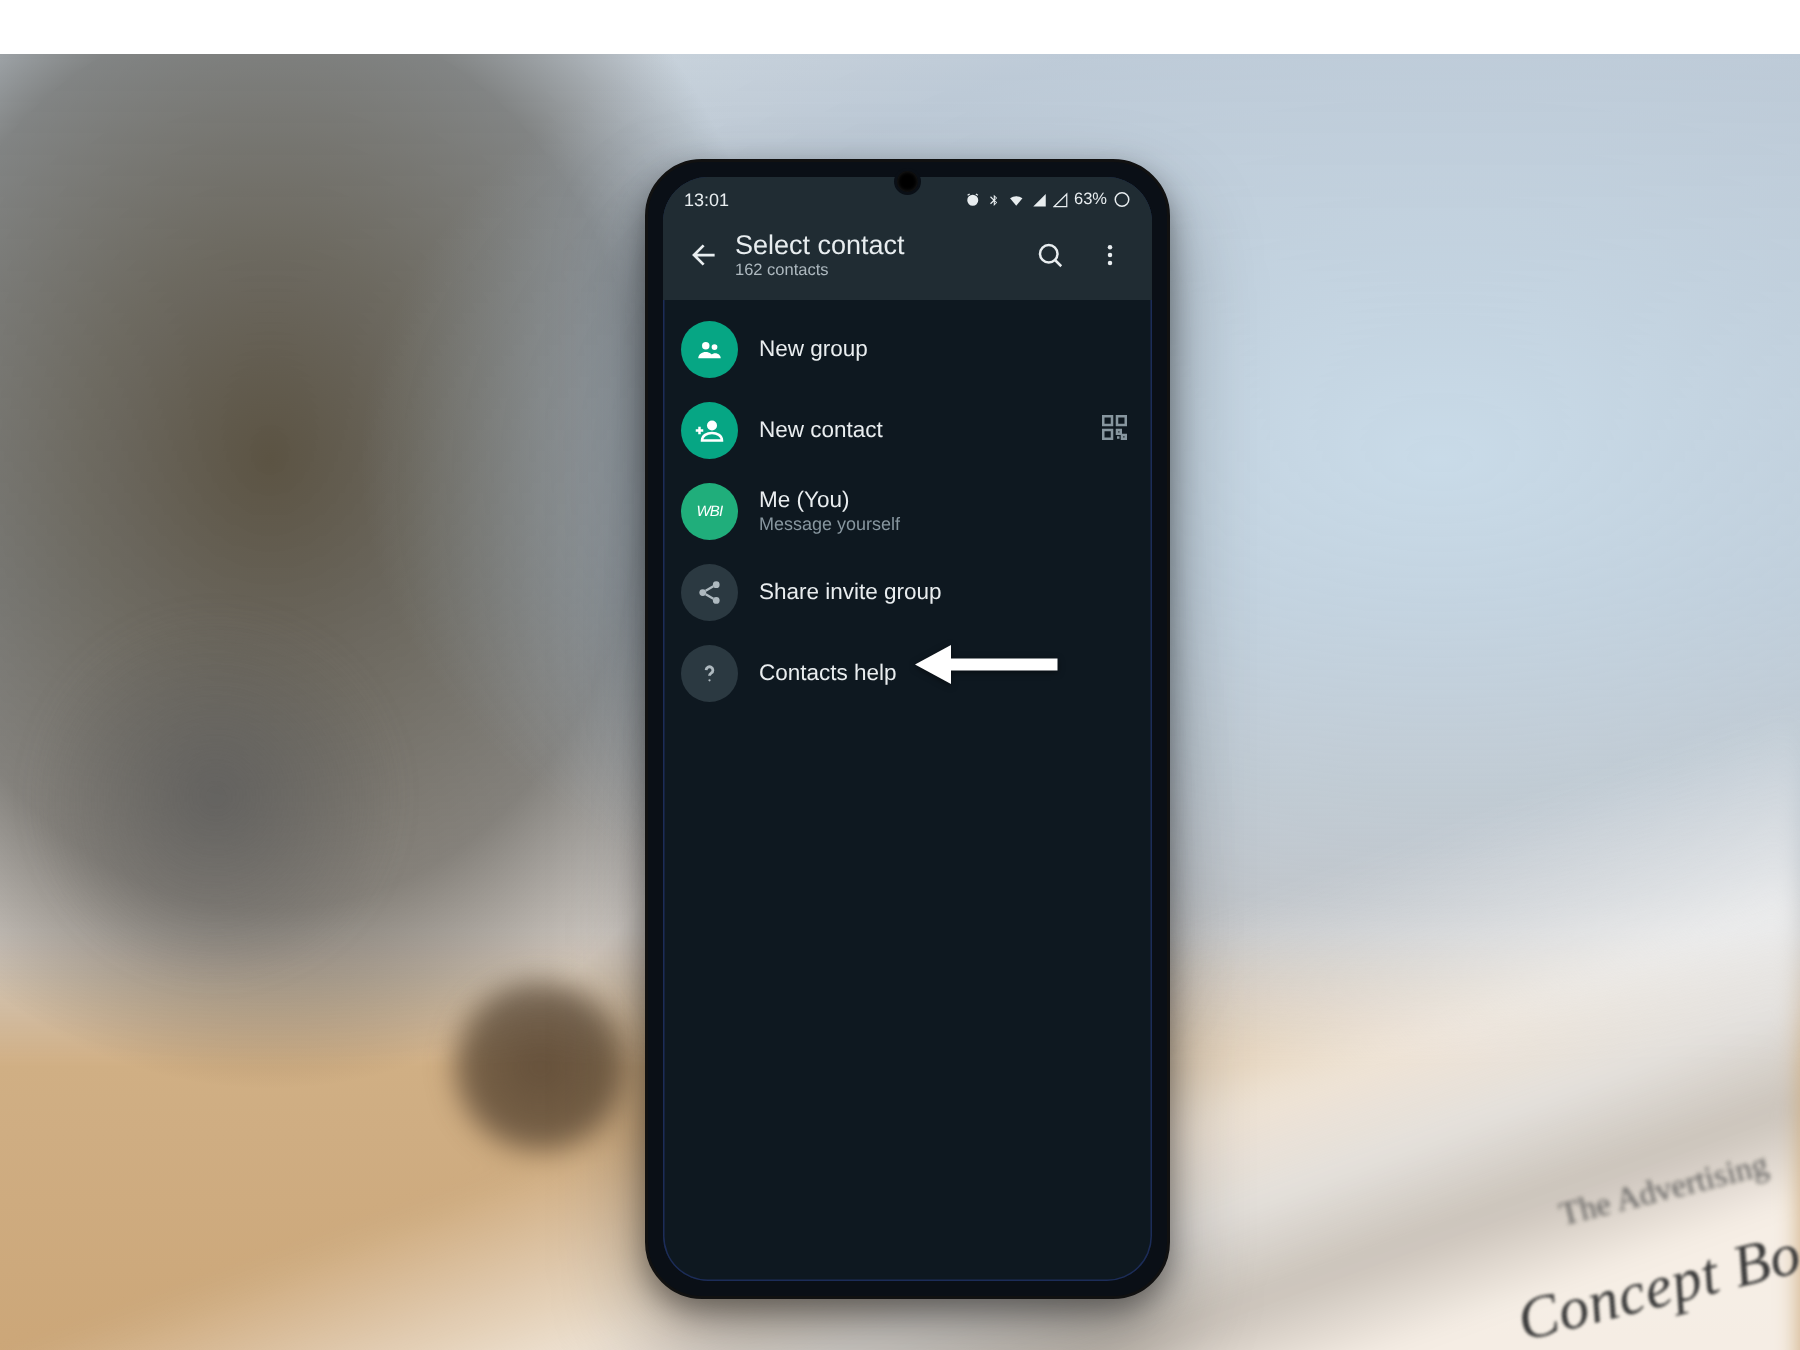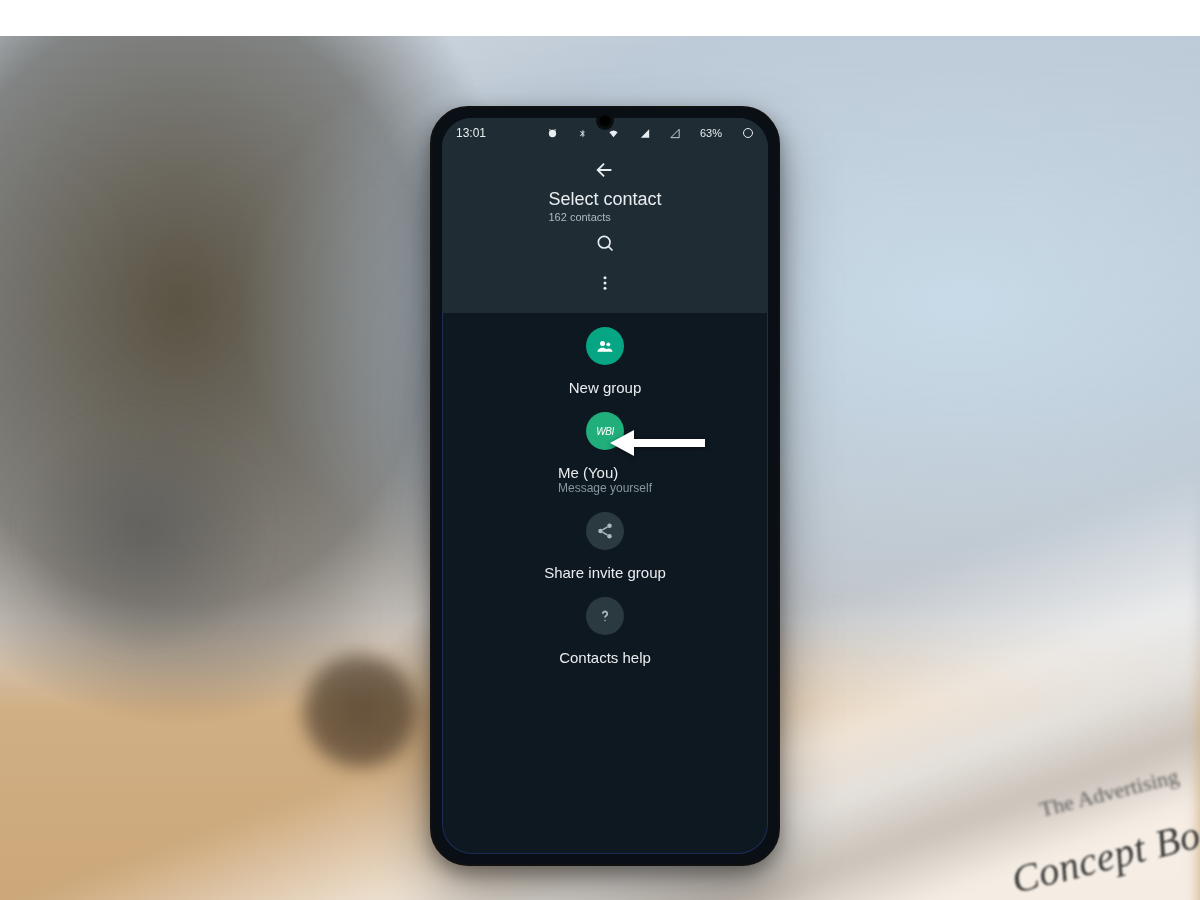--- a/index.html
+++ b/index.html
@@ -36,31 +36,31 @@
     position: absolute; left: 430px; top: 70px; width: 350px; height: 760px;
     background: #0a0f16; border-radius: 38px; box-shadow: 0 30px 60px rgba(0,0,0,.35), 0 8px 20px rgba(0,0,0,.4);
     border: 2px solid #111;
   }
   .screen {
     position:absolute; inset:10px; border-radius: 30px; overflow:hidden;
     background:#0e1820; color:#e8edef; box-shadow: inset 0 0 0 1px #1b2c5a;
   }
   .camera { position:absolute; top:6px; left:50%; transform:translateX(-50%); width:14px; height:14px; background:#000; border-radius:50%; box-shadow:inset 0 0 3px #222, 0 0 0 2px #0a0f16; z-index:10; }
   .statusbar { height:26px; padding:4px 14px 0; display:flex; justify-content:space-between; align-items:center; font-size:12px; color:#e8edef; background:#1f2c34; }
-  .status-right { display:flex; gap:20px; align-items:center; font-size:11px;text-align:right; }
+  .status-right { display:flex; gap:4px; align-items:center; font-size:11px;text-align:right; }
   .status-right svg { display:block; }
 
-  .appbar { background:#1f2c34; padding:6px 8px 10px; display:flex; align-items:center;flex-direction:column; }
+  .appbar { background:#1f2c34; padding:6px 8px 10px; display:flex; align-items:center; }
   .appbar .ico { width:40px; height:40px; display:flex; align-items:center; justify-content:center; color:#e8edef; }
   .appbar .titles { flex:1; line-height:1.1; }
   .appbar .title { font-size:18px; font-weight:400; }
   .appbar .sub   { font-size:11px; color:#aeb9bf; margin-top:1px; }
 
   .list { padding-top:6px; }
-  .row { display:flex; align-items:center; padding:8px 12px; gap:14px;flex-direction:column; }
+  .row { display:flex; align-items:center; padding:8px 12px; gap:14px; }
   .avatar { width:38px; height:38px; border-radius:50%; display:flex; align-items:center; justify-content:center; flex:none; }
   .av-teal { background:#00a884; color:#fff; }
   .av-dark { background:#2a3942; color:#aeb9bf; }
   .av-wbi  { background:#1ab07a; color:#fff; font-size:10px; font-weight:400; font-style:italic; letter-spacing:-.5px; }
   .row .txt { flex:1; line-height:1.15; }
   .row .label { font-size:15px; color:#e9edef; }
   .row .sublabel { font-size:12px; color:#8696a0; margin-top:1px; }
   .qr { width:26px; color:#8696a0; text-align:center; font-size:18px; }
   .section-label { font-size:12px; color:#8696a0; padding:10px 14px 4px; }
 
@@ -148,20 +148,39 @@
                 <circle cx="9" cy="9" r="3"></circle>
                 <circle cx="16" cy="10" r="2.3"></circle>
                 <path d="M3 19c0-3 3-5 6-5s6 2 6 5zM14 19c0-1-.3-1.9-.8-2.7 1-.8 2.3-1.3 3.3-1.3 2.5 0 4.5 1.7 4.5 4z"></path>
               </svg>
           </div>
           <div class="txt">
               <div class="label">New group</div>
             </div>
         </div>
 
+        <div class="row">
+          <div class="avatar av-teal">
+            <svg width="20" height="20" viewBox="0 0 24 24" fill="currentColor">
+                <circle cx="14" cy="8" r="4"></circle>
+                <path d="M6 20c0-4 4-6 8-6s8 2 8 6zM4 9v6M1 12h6" stroke="currentColor" stroke-width="2" fill="none"></path>
+              </svg>
+          </div>
+          <div class="txt">
+              <div class="label">New contact</div>
+            </div>
+          <div class="qr">
+            <svg width="20" height="20" viewBox="0 0 24 24" fill="none" stroke="currentColor" stroke-width="2">
+                <rect x="3" y="3" width="7" height="7"></rect>
+                <rect x="14" y="3" width="7" height="7"></rect>
+                <rect x="3" y="14" width="7" height="7"></rect>
+                <path d="M14 14h3v3h-3zM18 18h3v3h-3zM14 20h2"></path>
+              </svg>
+          </div>
+        </div>
 
 
 
         <div class="row">
           <div class="avatar av-wbi">WBI</div>
           <div class="txt">
             <div class="label">Me (You)</div>
             <div class="sublabel">Message yourself</div>
           </div>
         </div>

